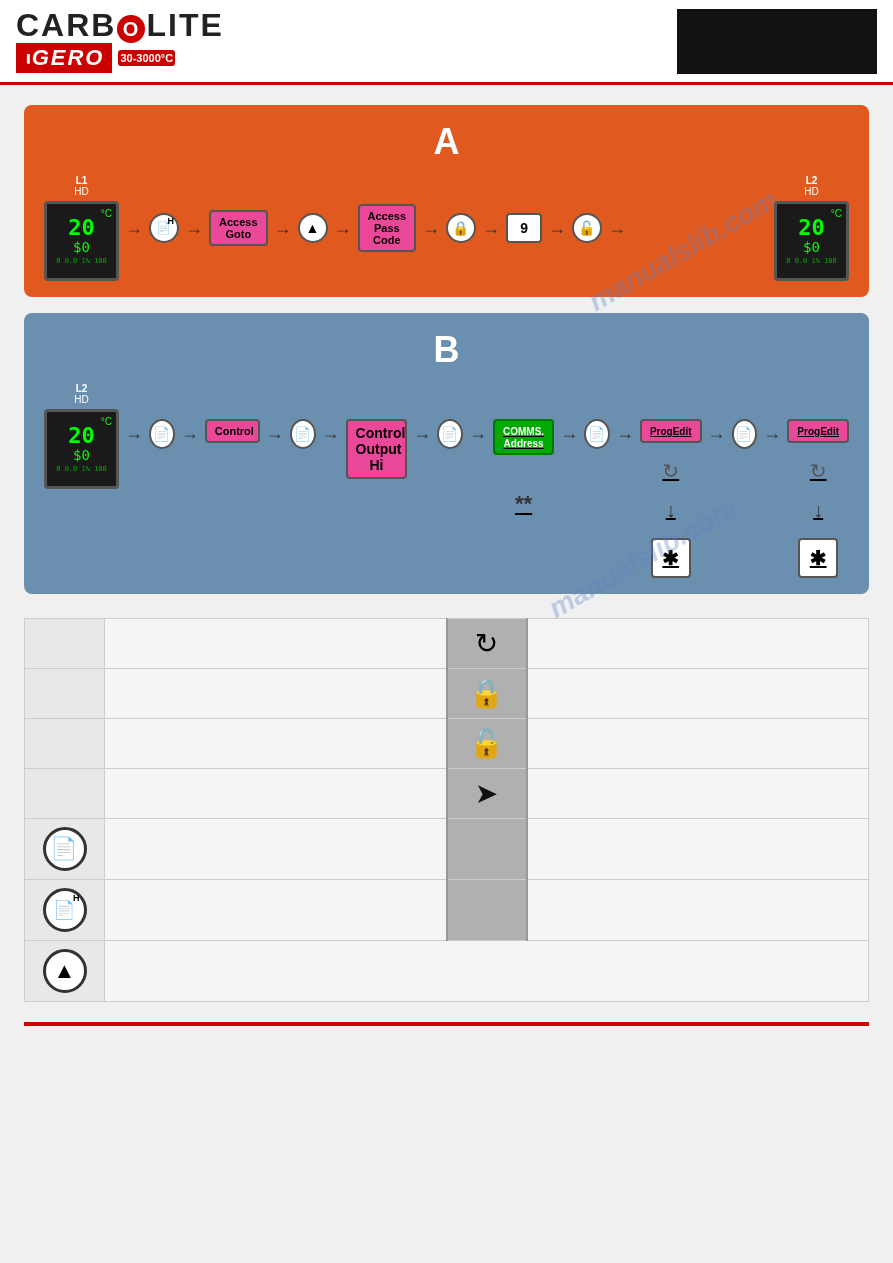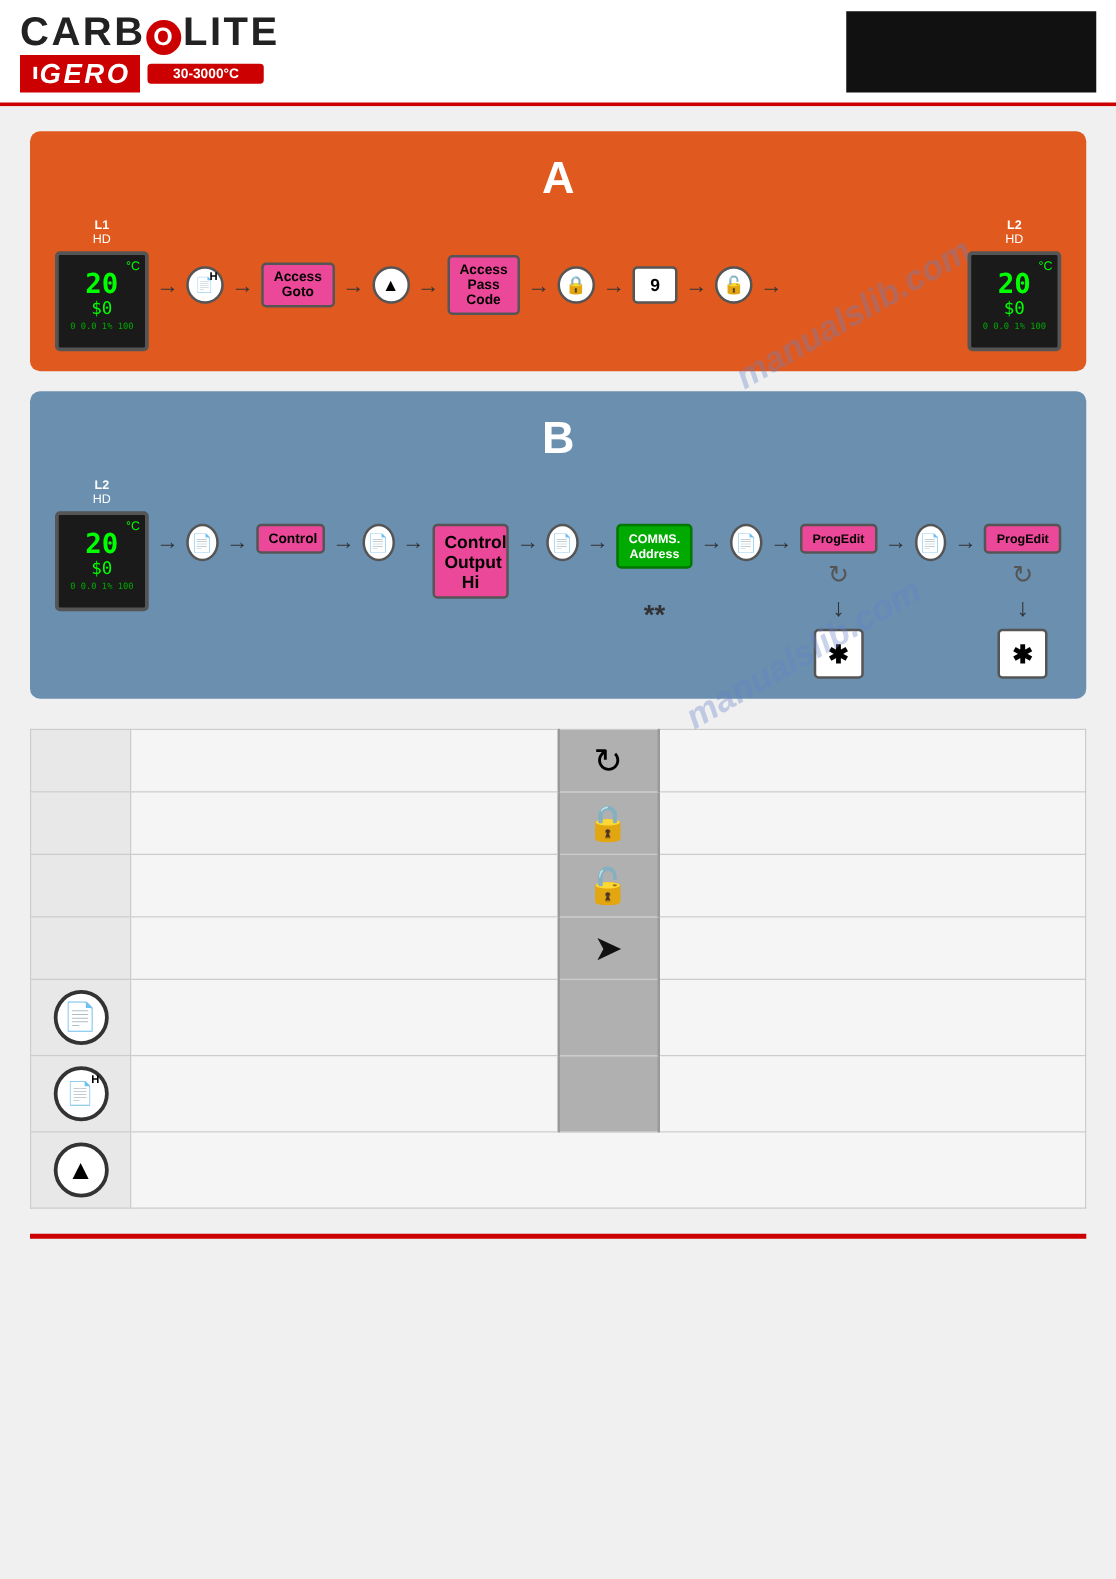--- a/index.html
+++ b/index.html
@@ -45,21 +45,21 @@
     .logo-gero-row {
       display: flex;
       align-items: center;
       gap: 6px;
     }
     .temp-badge {
       background: #cc0000;
       color: white;
       font-size: 11px;
       font-weight: bold;
-      padding: 2px 20px;
+      padding: 2px 2px;
       border-radius: 3px;
     }
     .header-right {
       margin-left: auto;
       background: #111;
       width: 200px;
       height: 65px;
     }
 
     
@@ -258,21 +258,22 @@
       font-size: 22px;
       font-weight: bold;
       color: #333;
       margin-top: 20px;
     }
 
     .flow-item-col {
       display: flex;
       flex-direction: column;
       align-items: center;
-      gap: 4px;
+      gap: 16px;
+      text-decoration: underline;
     }
 
     .down-arrow {
       font-size: 20px;
       color: #333;
     }
 
     
     .legend-table {
       width: 100%;

